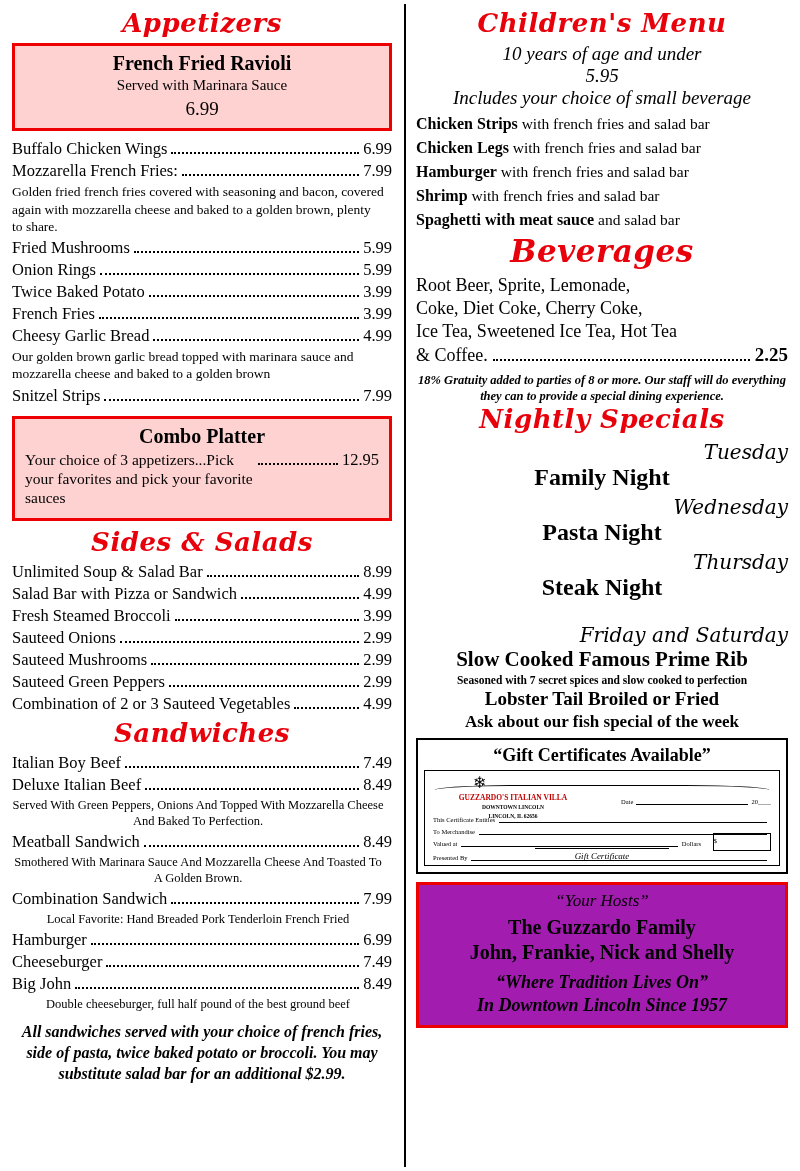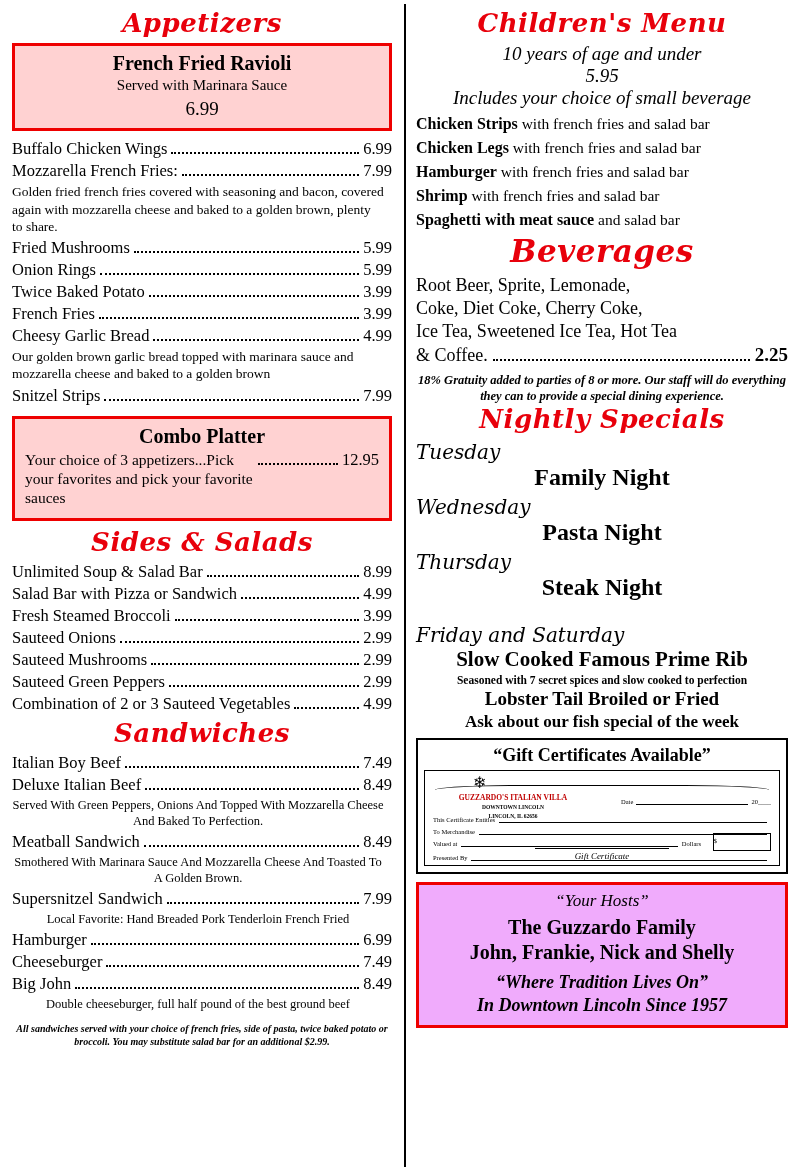--- a/index.html
+++ b/index.html
@@ -95,21 +95,21 @@
     font-size: 13.5px;
     line-height: 1.28;
     margin: 1px 8px 3px 0;
   }
   .desc.center { text-align: center; }
   .desc.small { font-size: 12.5px; }
 
   .footnote {
     font-style: italic;
     font-weight: bold;
-    font-size: 10px;
+    font-size: 16px;
     text-align: center;
     line-height: 1.3;
     margin-top: 10px;
   }
 
   
   .kids-line {
     text-align: center;
     font-style: italic;
     font-size: 19px;
@@ -145,21 +145,21 @@
   .gratuity {
     font-style: italic;
     font-weight: bold;
     font-size: 12.5px;
     text-align: center;
     line-height: 1.3;
     margin: 6px 0 2px 0;
   }
 
   .sp-day {
-    text-align: left;
+    text-align: right;
     font-family: "DejaVu Serif", serif;
     font-style: italic;
     font-size: 20px;
     margin-top: 4px;
   }
   .sp-name {
     text-align: center;
     font-weight: bold;
     font-size: 24px;
     margin-bottom: 2px;
@@ -251,21 +251,21 @@
     font-size: 9px;
   }
   .gc-hr {
     position: absolute;
     left: 110px; right: 110px; bottom: 16px;
     border-bottom: 1px solid #000;
   }
 
   .hosts-box {
     border: 3px solid #ee0000;
-    background: #f0abfc;
+    background: #a21caf;
     margin-top: 8px;
     padding: 6px 8px 8px 8px;
     text-align: center;
   }
   .hosts-box .q {
     font-style: italic;
     font-size: 17px;
     margin-bottom: 4px;
   }
   .hosts-box .fam {
@@ -402,21 +402,21 @@
         <span class="pr">8.49</span>
       </div>
       <div class="desc center small">Served With Green Peppers, Onions And Topped With Mozzarella Cheese And Baked To Perfection.</div>
       <div class="row">
         <span class="nm">Meatball Sandwich</span>
         <span class="dots"></span>
         <span class="pr">8.49</span>
       </div>
       <div class="desc center small">Smothered With Marinara Sauce And Mozzarella Cheese And Toasted To A Golden Brown.</div>
       <div class="row">
-        <span class="nm">Supersnitzel Sandwich</span>
+        <span class="nm">Combination Sandwich</span>
         <span class="dots"></span>
         <span class="pr">7.99</span>
       </div>
       <div class="desc center small">Local Favorite: Hand Breaded Pork Tenderloin French Fried</div>
       <div class="row">
         <span class="nm">Hamburger</span>
         <span class="dots"></span>
         <span class="pr">6.99</span>
       </div>
       <div class="row">

